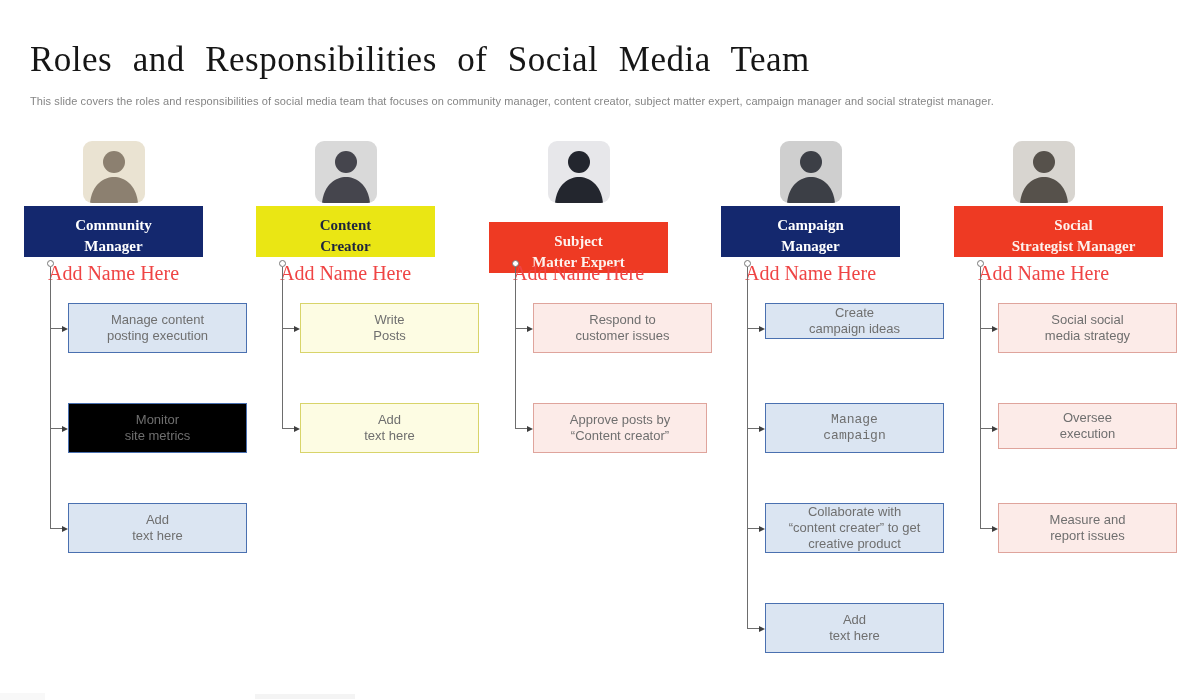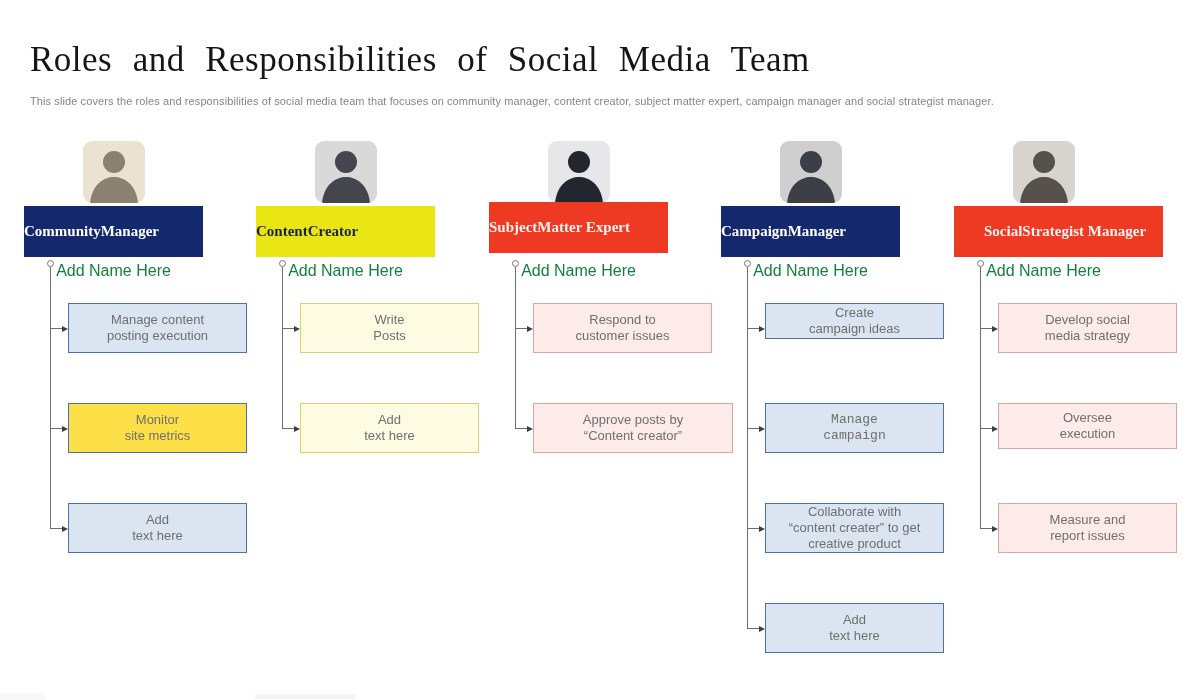--- a/index.html
+++ b/index.html
@@ -15,26 +15,26 @@
     word-spacing:0.32em;letter-spacing:0.5px;white-space:nowrap;
   }
   #slide-subtitle{
     left:30px;top:95px;width:1140px;
     font-size:11px;color:#858585;letter-spacing:0.1px;
   }
   .photo{
     border-radius:9px;overflow:hidden;
   }
   .role-header{
-    display:flex;flex-direction:row;justify-content:flex-start;align-items:center;
+    display:flex;flex-direction:column;justify-content:flex-end;align-items:center;
     font-family:"Liberation Serif", serif;font-weight:700;font-size:15px;
     line-height:21px;text-align:center;
   }
   .name-placeholder{
-    font-family:Liberation Sans, sans-serif;font-size:16px;color:#15803d;
+    font-family:Liberation Serif, serif;font-size:20px;color:#ef4444;
     text-align:center;
   }
   .task-box{
     display:flex;flex-direction:column;justify-content:center;align-items:center;
     text-align:center;font-size:13px;line-height:16px;color:#6f6f6f;
     box-sizing:border-box;border:1px solid;
   }
   .vline{width:1px;background:#6d6d6d;}
   .hline{height:1px;background:#6d6d6d;}
   .connector-circle{
@@ -67,21 +67,21 @@
       <div class="abs connector-circle" style="position: absolute; left: 46.5px; top: 260px;"></div>
       <div class="abs vline" style="position: absolute; left: 50px; top: 267px; height: 261px;"></div>
       <div class="abs hline" style="position: absolute; left: 50px; top: 328px; width: 13px;"></div>
       <div class="abs arrowhead" style="position: absolute; left: 62px; top: 325.5px;"></div>
       <div class="abs task-box" style="position: absolute; left: 68px; top: 303px; width: 179px; height: 50px; background: rgb(219, 229, 242); border-color: rgb(74, 112, 176);">
         <div>Manage content</div>
         <div>posting execution</div>
       </div>
       <div class="abs hline" style="position: absolute; left: 50px; top: 428px; width: 13px;"></div>
       <div class="abs arrowhead" style="position: absolute; left: 62px; top: 425.5px;"></div>
-      <div class="abs task-box" style="position: absolute; left: 68px; top: 403px; width: 179px; height: 50px; background: #fde047; border-color: rgb(74, 112, 176);">
+      <div class="abs task-box" style="position: absolute; left: 68px; top: 403px; width: 179px; height: 50px; background: #000000; border-color: rgb(74, 112, 176);">
         <div>Monitor</div>
         <div>site metrics</div>
       </div>
       <div class="abs hline" style="position: absolute; left: 50px; top: 528px; width: 13px;"></div>
       <div class="abs arrowhead" style="position: absolute; left: 62px; top: 525.5px;"></div>
       <div class="abs task-box" style="position: absolute; left: 68px; top: 503px; width: 179px; height: 50px; background: rgb(219, 229, 242); border-color: rgb(74, 112, 176);">
         <div>Add</div>
         <div>text here</div>
       </div>
     </div>
@@ -108,36 +108,36 @@
       <div class="abs task-box" style="position: absolute; left: 300px; top: 403px; width: 179px; height: 50px; background: rgb(253, 252, 227); border-color: rgb(216, 212, 106);">
         <div>Add</div>
         <div>text here</div>
       </div>
     </div>
     <div style="position: absolute; left: 0px; top: 0px;">
       <div class="abs photo" style="position: absolute; left: 547.5px; top: 141px; width: 62px; height: 62px; background: rgb(231, 231, 234);"><svg width="62" height="62" viewBox="0 0 62 62">
       <circle cx="31" cy="21" r="11" fill="#23262E"></circle>
       <path d="M7 62 C9 43 21 36 31 36 C41 36 53 43 55 62 Z" fill="#23262E"></path>
     </svg></div>
-      <div class="abs role-header" style="position: absolute; left: 489px; top: 202px; width: 179px; height: 51px; background: rgb(238, 58, 35); color: rgb(253, 242, 238);">
+      <div class="abs role-header" style="position: absolute; left: 489px; top: 222px; width: 179px; height: 51px; background: rgb(238, 58, 35); color: rgb(253, 242, 238);">
         <div>Subject</div>
         <div>Matter Expert</div>
       </div>
       <div class="abs name-placeholder" style="position: absolute; left: 489px; top: 262px; width: 179px;">Add Name Here</div>
       <div class="abs connector-circle" style="position: absolute; left: 511.5px; top: 260px;"></div>
       <div class="abs vline" style="position: absolute; left: 515px; top: 267px; height: 161px;"></div>
       <div class="abs hline" style="position: absolute; left: 515px; top: 328px; width: 13px;"></div>
       <div class="abs arrowhead" style="position: absolute; left: 527px; top: 325.5px;"></div>
       <div class="abs task-box" style="position: absolute; left: 533px; top: 303px; width: 179px; height: 50px; background: rgb(252, 235, 232); border-color: rgb(223, 164, 156);">
         <div>Respond to</div>
         <div>customer issues</div>
       </div>
       <div class="abs hline" style="position: absolute; left: 515px; top: 428px; width: 13px;"></div>
       <div class="abs arrowhead" style="position: absolute; left: 527px; top: 425.5px;"></div>
-      <div class="abs task-box" style="position: absolute; left: 533px; top: 403px; width: 200px; height: 50px; background: rgb(252, 235, 232); border-color: rgb(223, 164, 156);">
+      <div class="abs task-box" style="position: absolute; left: 533px; top: 403px; width: 174px; height: 50px; background: rgb(252, 235, 232); border-color: rgb(223, 164, 156);">
         <div>Approve posts by</div>
         <div>“Content creator”</div>
       </div>
     </div>
     <div style="position: absolute; left: 0px; top: 0px;">
       <div class="abs photo" style="position: absolute; left: 779.5px; top: 141px; width: 62px; height: 62px; background: rgb(207, 207, 207);"><svg width="62" height="62" viewBox="0 0 62 62">
       <circle cx="31" cy="21" r="11" fill="#3C3F46"></circle>
       <path d="M7 62 C9 43 21 36 31 36 C41 36 53 43 55 62 Z" fill="#3C3F46"></path>
     </svg></div>
       <div class="abs role-header" style="position: absolute; left: 721px; top: 206px; width: 179px; height: 51px; background: rgb(20, 40, 110); color: rgb(255, 255, 255);">
@@ -181,21 +181,21 @@
       <div class="abs role-header" style="position: absolute; left: 954px; top: 206px; width: 179px; height: 51px; background: rgb(238, 58, 35); color: rgb(253, 242, 238); padding-left: 30px;">
         <div>Social</div>
         <div>Strategist Manager</div>
       </div>
       <div class="abs name-placeholder" style="position: absolute; left: 954px; top: 262px; width: 179px;">Add Name Here</div>
       <div class="abs connector-circle" style="position: absolute; left: 976.5px; top: 260px;"></div>
       <div class="abs vline" style="position: absolute; left: 980px; top: 267px; height: 261px;"></div>
       <div class="abs hline" style="position: absolute; left: 980px; top: 328px; width: 13px;"></div>
       <div class="abs arrowhead" style="position: absolute; left: 992px; top: 325.5px;"></div>
       <div class="abs task-box" style="position: absolute; left: 998px; top: 303px; width: 179px; height: 50px; background: rgb(252, 235, 232); border-color: rgb(223, 164, 156);">
-        <div>Develop social</div>
+        <div>Social social</div>
         <div>media strategy</div>
       </div>
       <div class="abs hline" style="position: absolute; left: 980px; top: 428px; width: 13px;"></div>
       <div class="abs arrowhead" style="position: absolute; left: 992px; top: 425.5px;"></div>
       <div class="abs task-box" style="position: absolute; left: 998px; top: 403px; width: 179px; height: 46px; background: rgb(252, 235, 232); border-color: rgb(223, 164, 156);">
         <div>Oversee</div>
         <div>execution</div>
       </div>
       <div class="abs hline" style="position: absolute; left: 980px; top: 528px; width: 13px;"></div>
       <div class="abs arrowhead" style="position: absolute; left: 992px; top: 525.5px;"></div>

